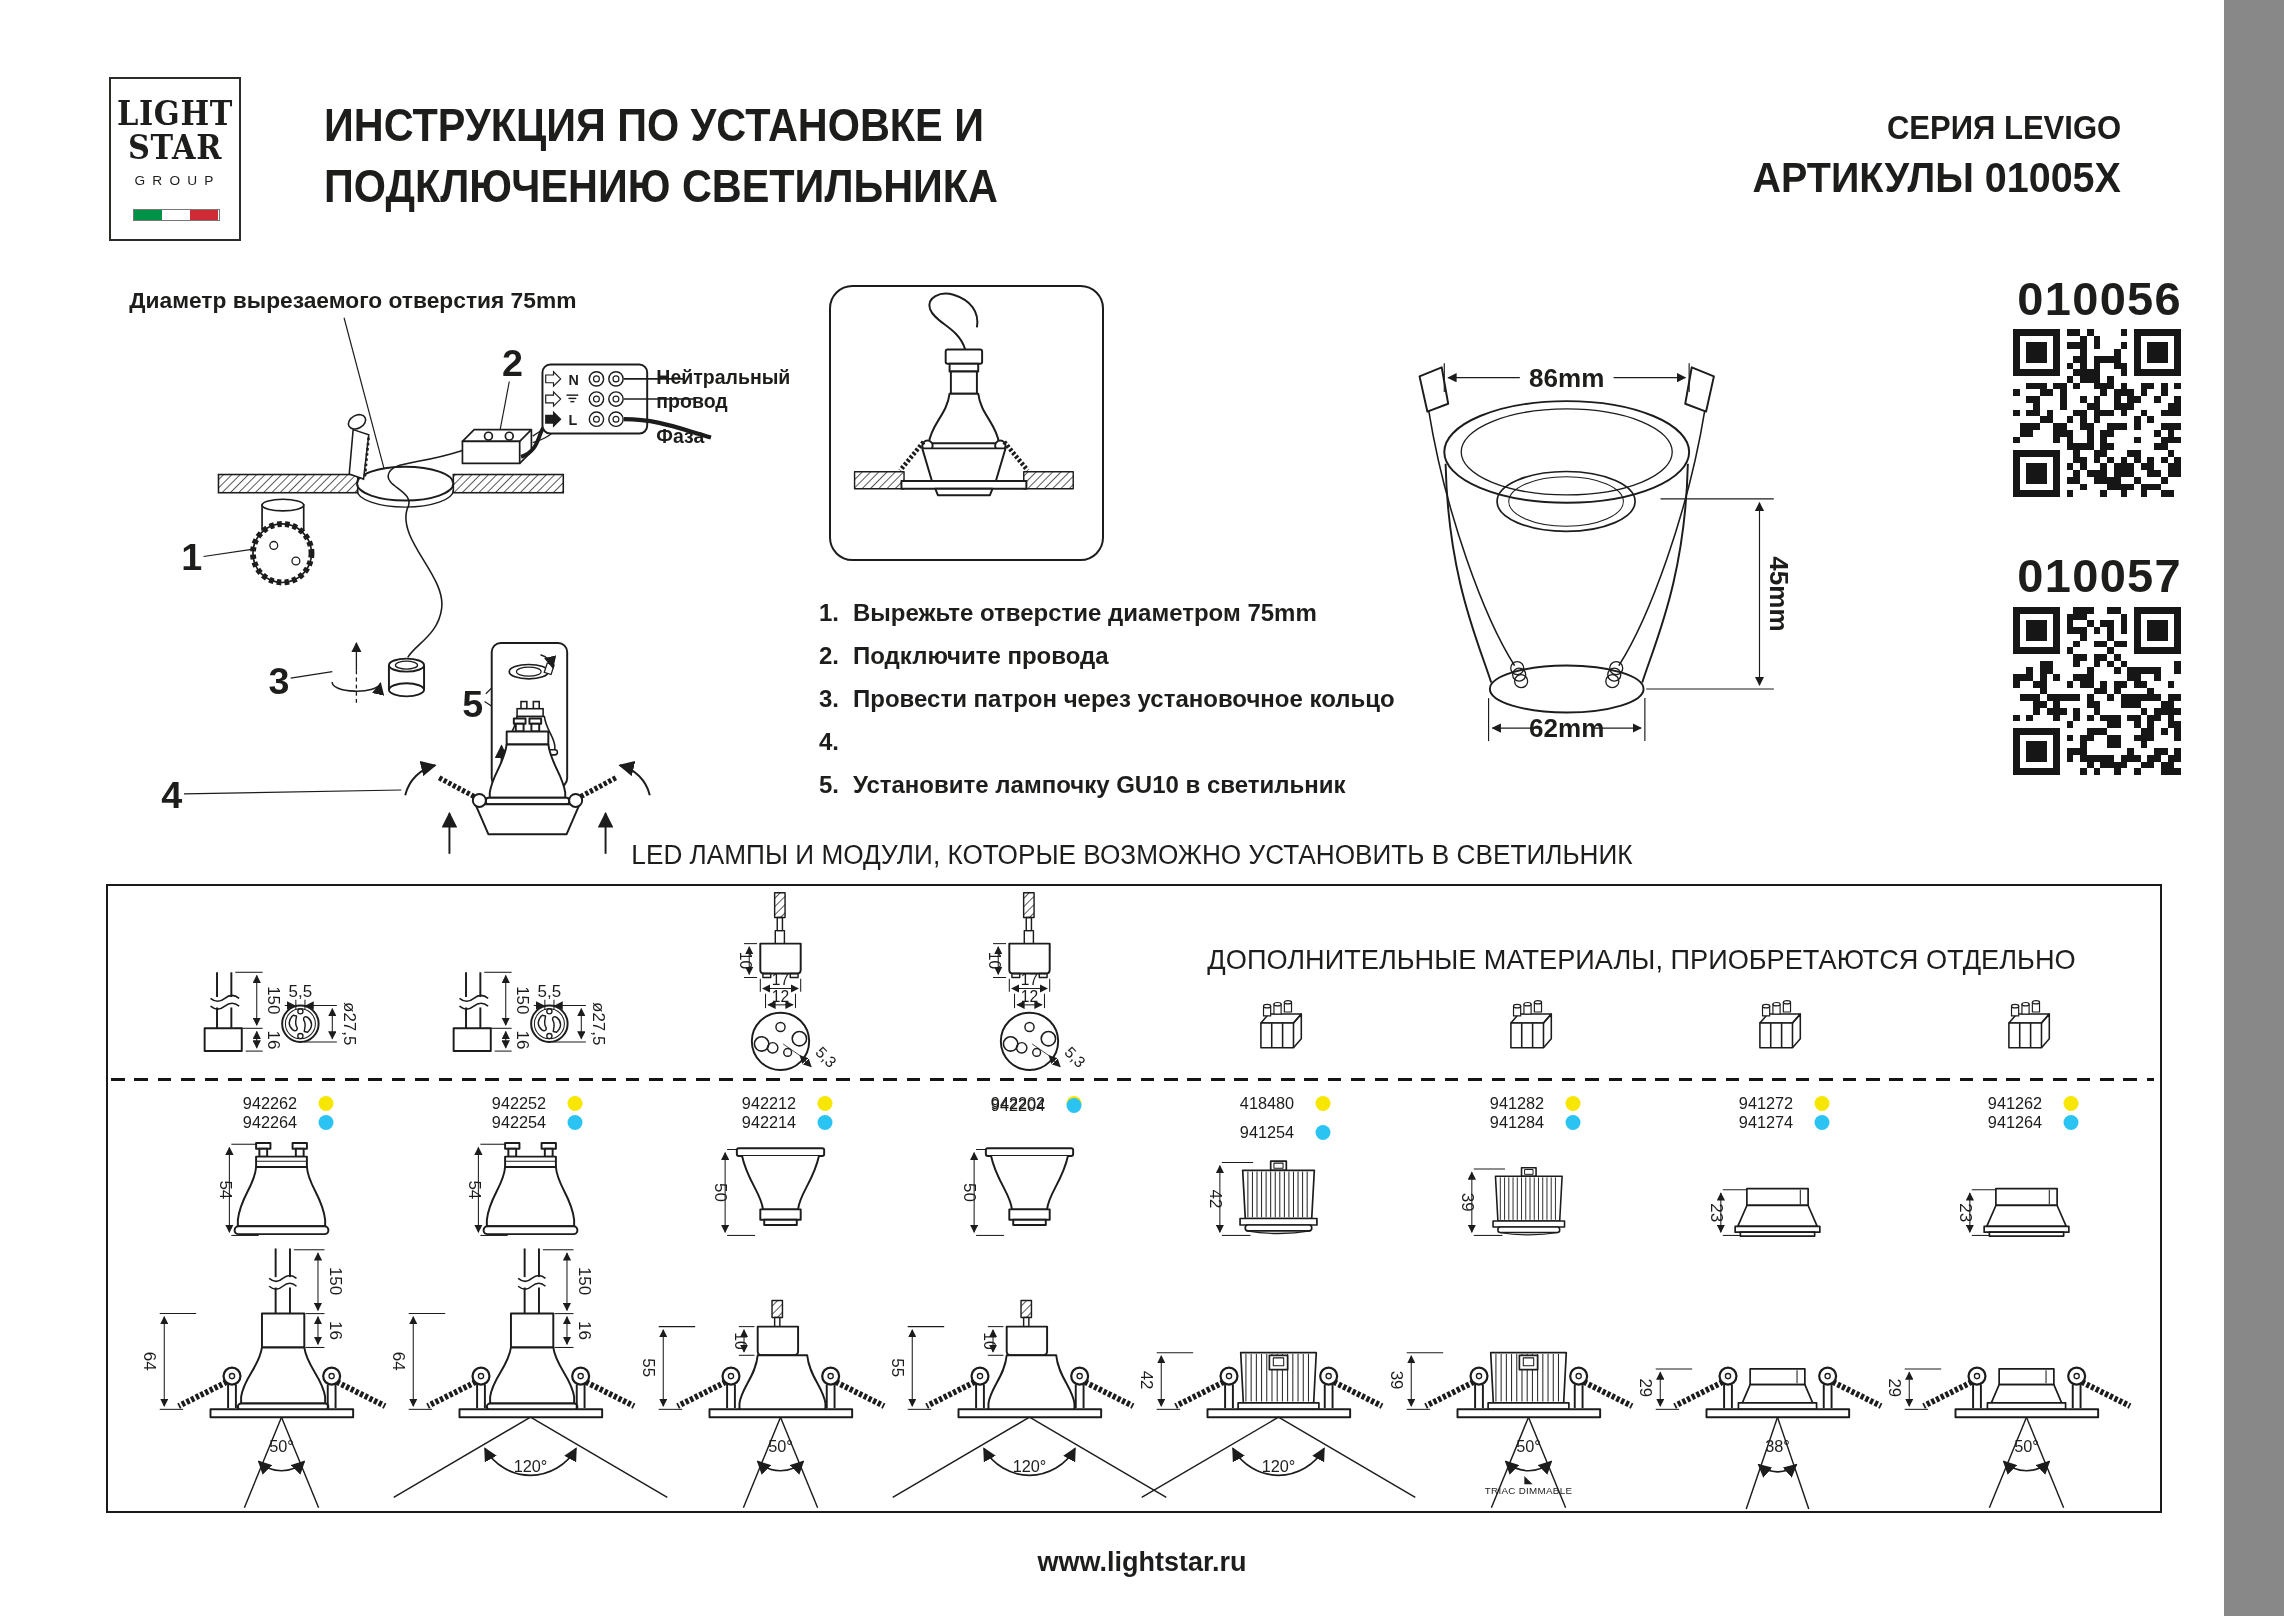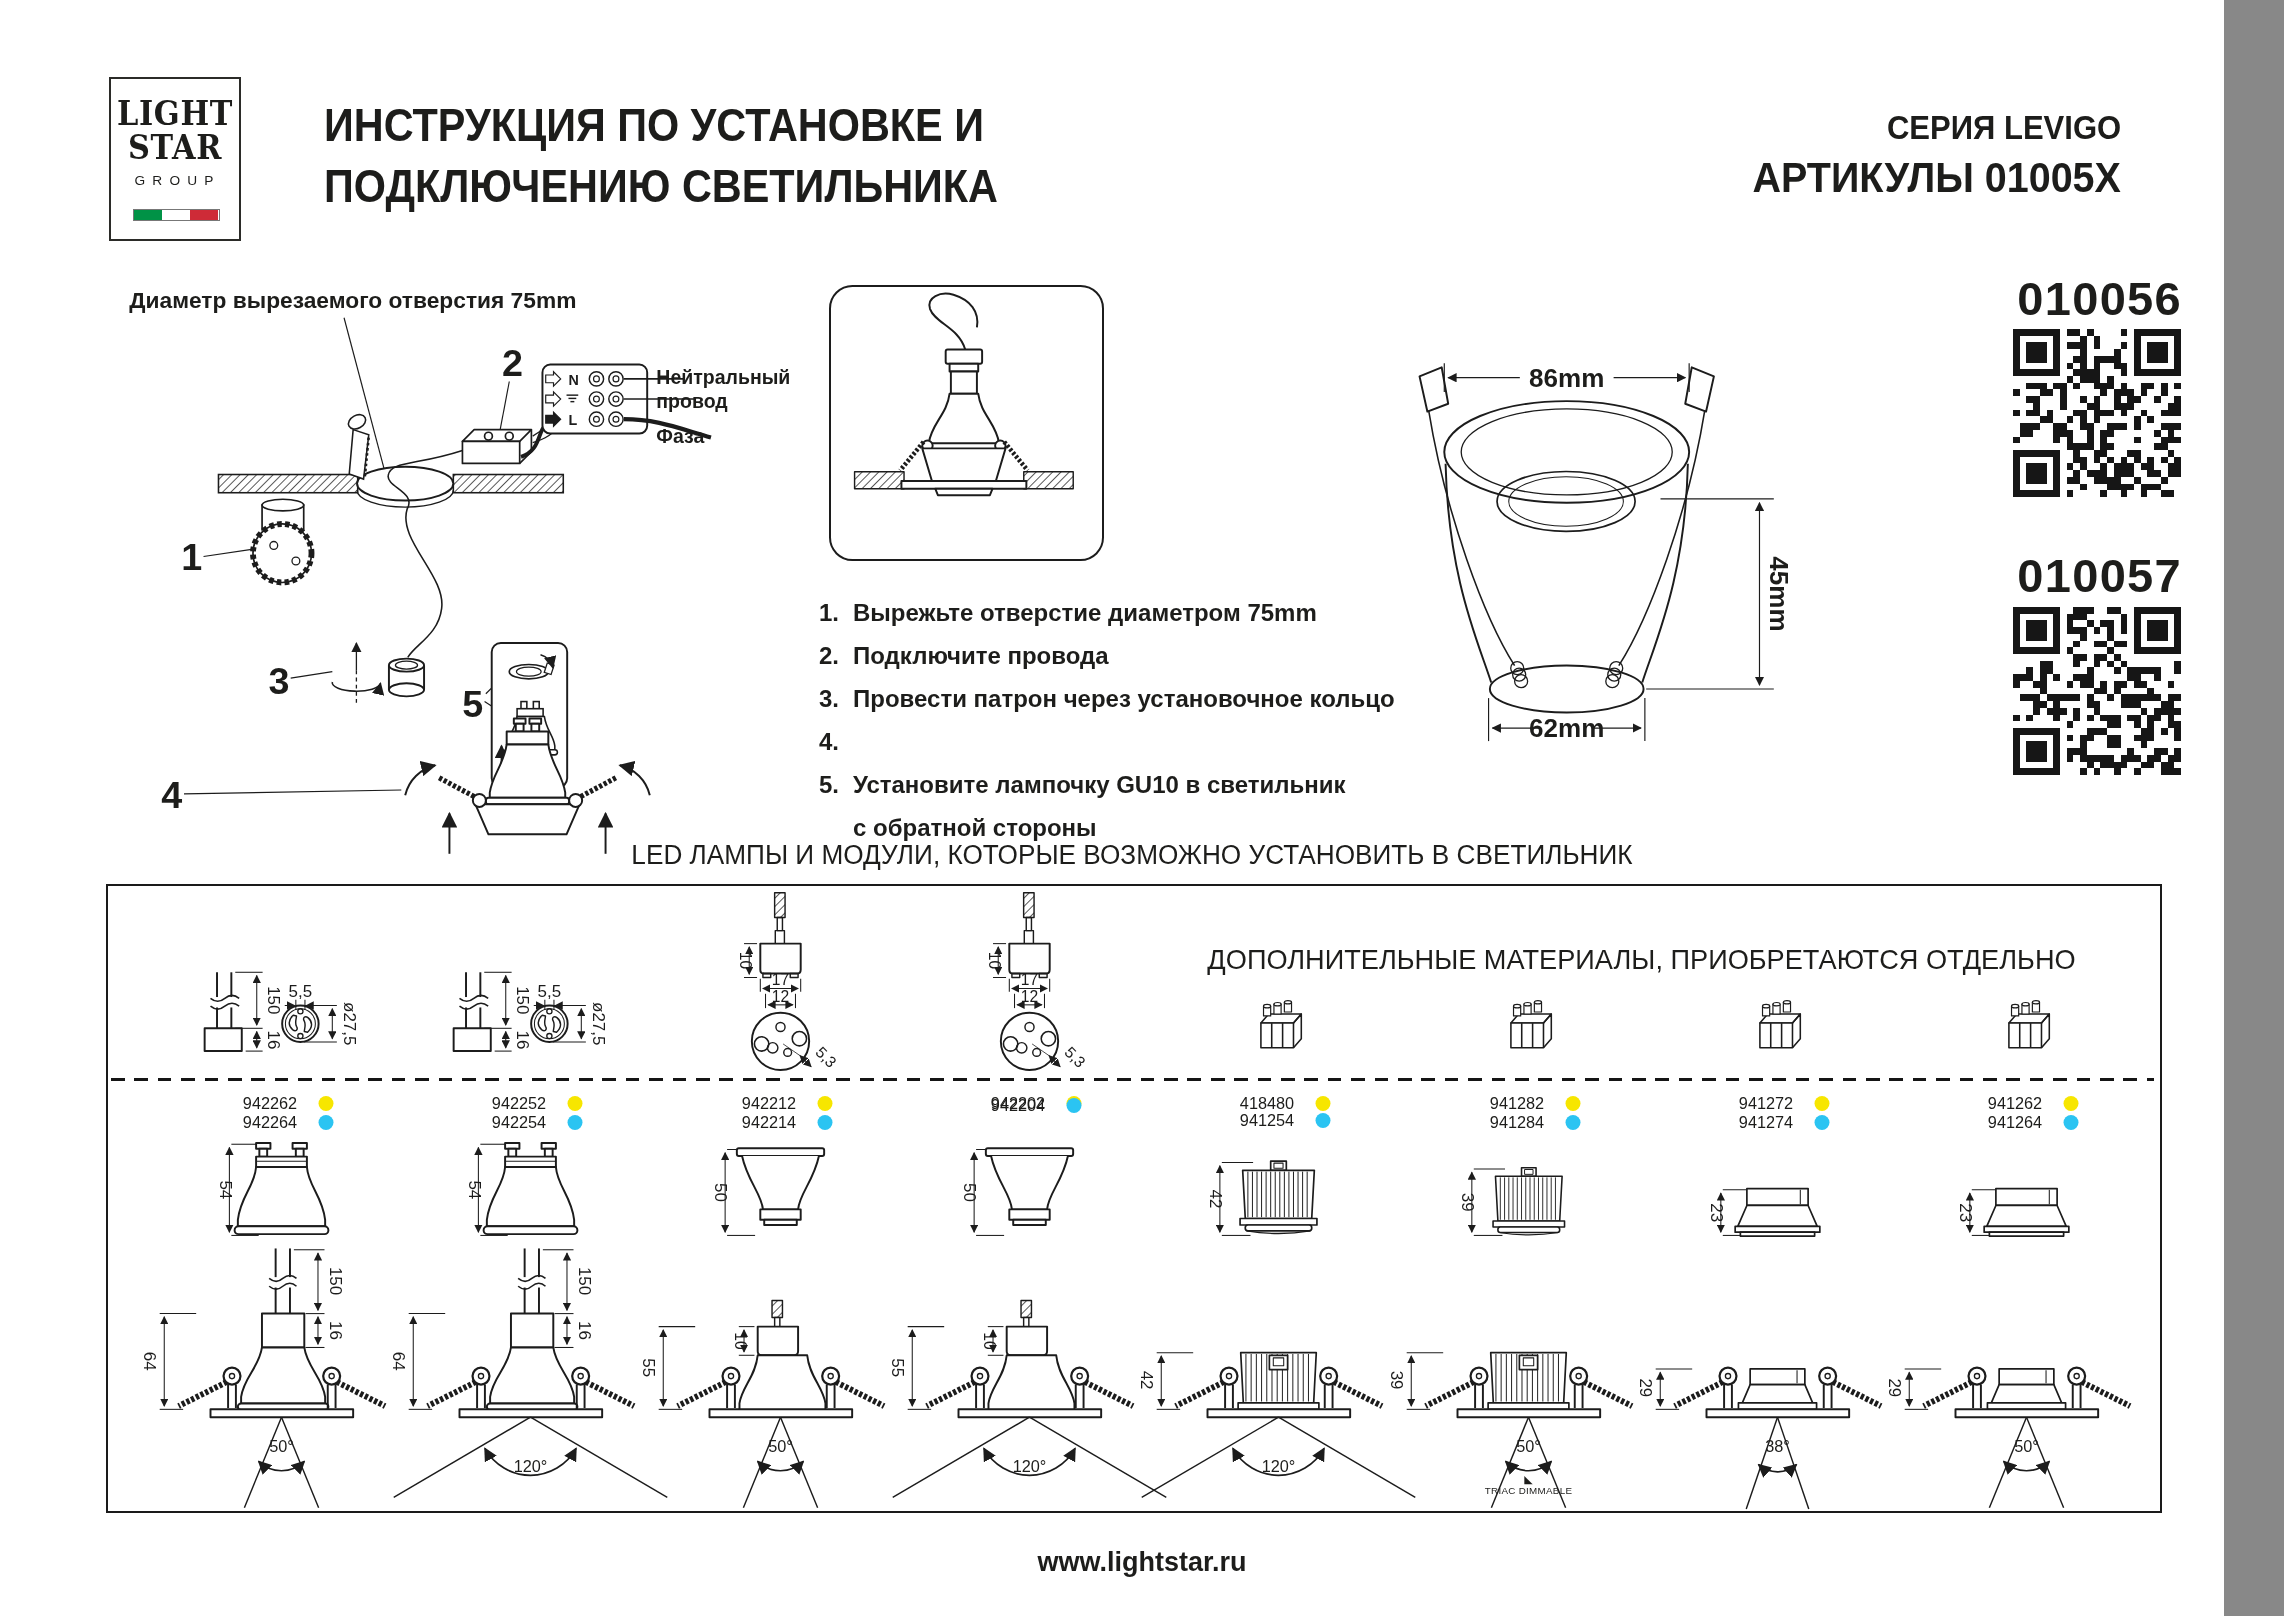--- a/index.html
+++ b/index.html
@@ -1088,21 +1088,20 @@
         <span class="step-num">3.</span>
         <span>Провести патрон через установочное кольцо</span>
       </div>
     <div class="step-row">
         <span class="step-num">4.</span>
       </div>
     <div class="step-row">
         <span class="step-num">5.</span>
         <span>Установите лампочку GU10 в светильник</span>
       </div>
-    <div class="step-cont">с обратной стороны</div>
   </div>
 
   <svg class="abs" style="left:1400px;top:306px" width="521" height="456" viewBox="0 0 800 700">
     <g stroke="#1c1c1c" fill="none" stroke-linejoin="round">
       <path d="M30 108 L64 94 L74 150 L42 162 Z" stroke-width="3" fill="#fff"></path>
       <path d="M482 108 L448 94 L438 150 L470 162 Z" stroke-width="3" fill="#fff"></path>
       <ellipse cx="256" cy="224" rx="188" ry="78" stroke-width="3" fill="#fff"></ellipse>
       <ellipse cx="256" cy="224" rx="162" ry="66" stroke-width="2"></ellipse>
       <ellipse cx="255" cy="300" rx="106" ry="46" stroke-width="2.6"></ellipse>
       <ellipse cx="255" cy="300" rx="88" ry="38" stroke-width="1.6"></ellipse>
@@ -1284,21 +1283,21 @@
           <line x1="4" y1="805" x2="40" y2="805"></line>
         <line x1="11" y1="723" x2="11" y2="800" marker-start="url(#arr)" marker-end="url(#arr)"></line>
       </g>
       <text font-size="26" fill="#1c1c1c" text-anchor="middle" transform="translate(-20 760) rotate(90)">42</text>
       <use href="#beam120"></use>
     </svg>
     <div class="artrow" style="top:210px">
         <span>418480</span>
         <span class="dot dot-y"></span>
       </div>
-    <div class="artrow" style="top:227px">
+    <div class="artrow" style="top:239px">
         <span>941254</span>
         <span class="dot dot-b"></span>
       </div>
     <div class="angle" style="top:572px">120°</div>
   </div>
 
   <div class="col" style="left:1404px">
     <svg class="colsvg" width="249" height="624" viewBox="0 0 382 958">
       <use href="#term" x="156" y="178"></use>
       <g stroke="#1c1c1c" stroke-width="1.6" fill="none">

